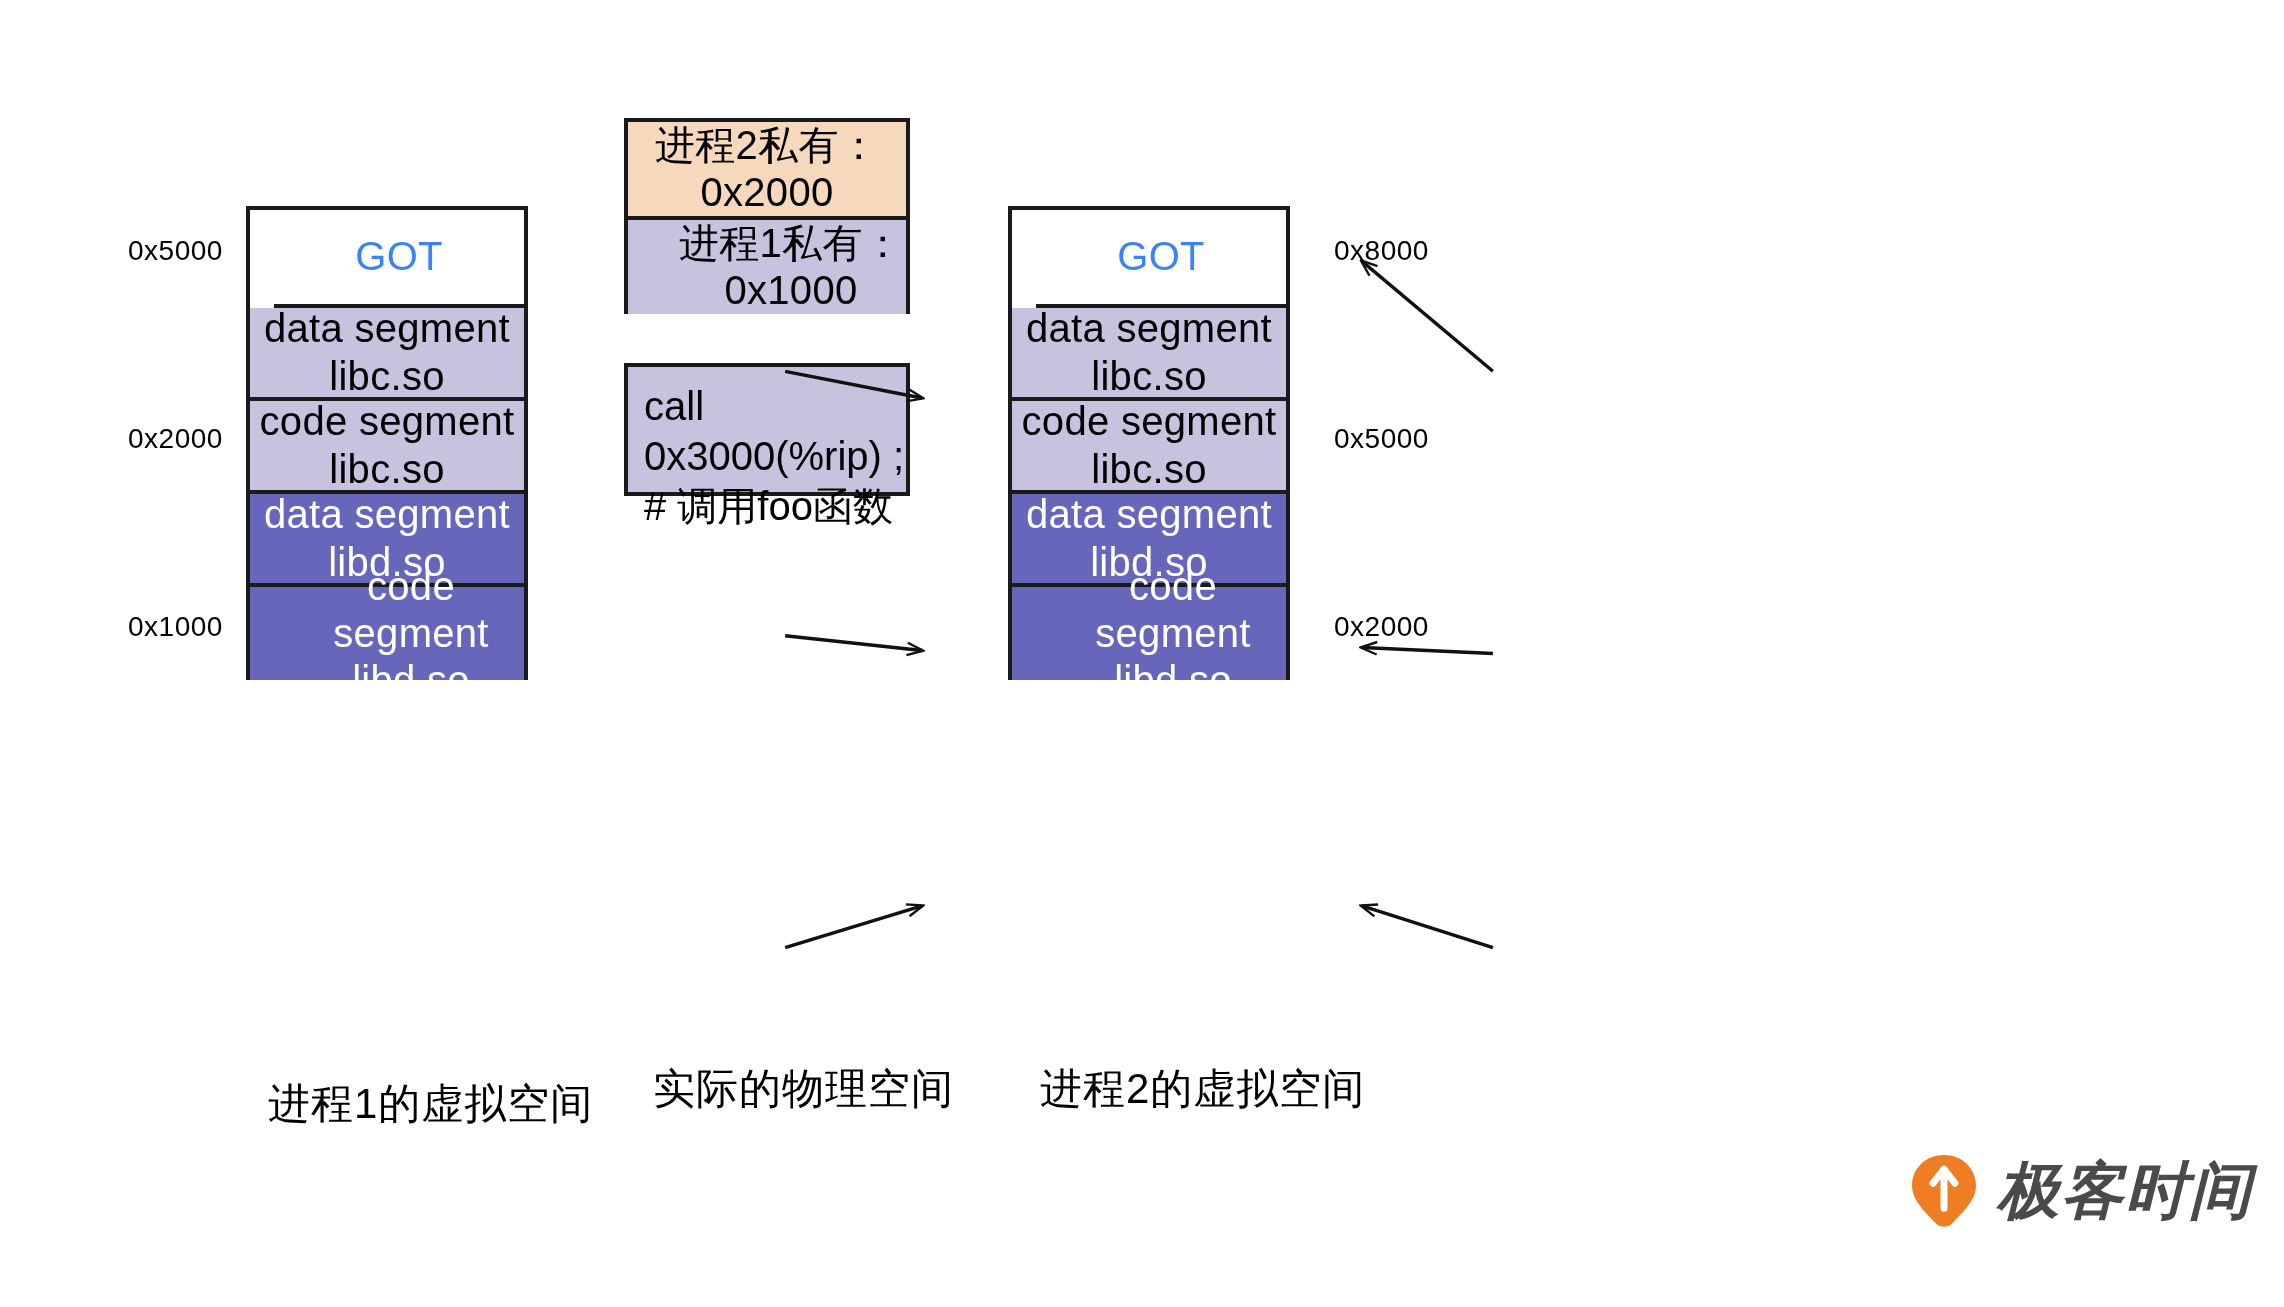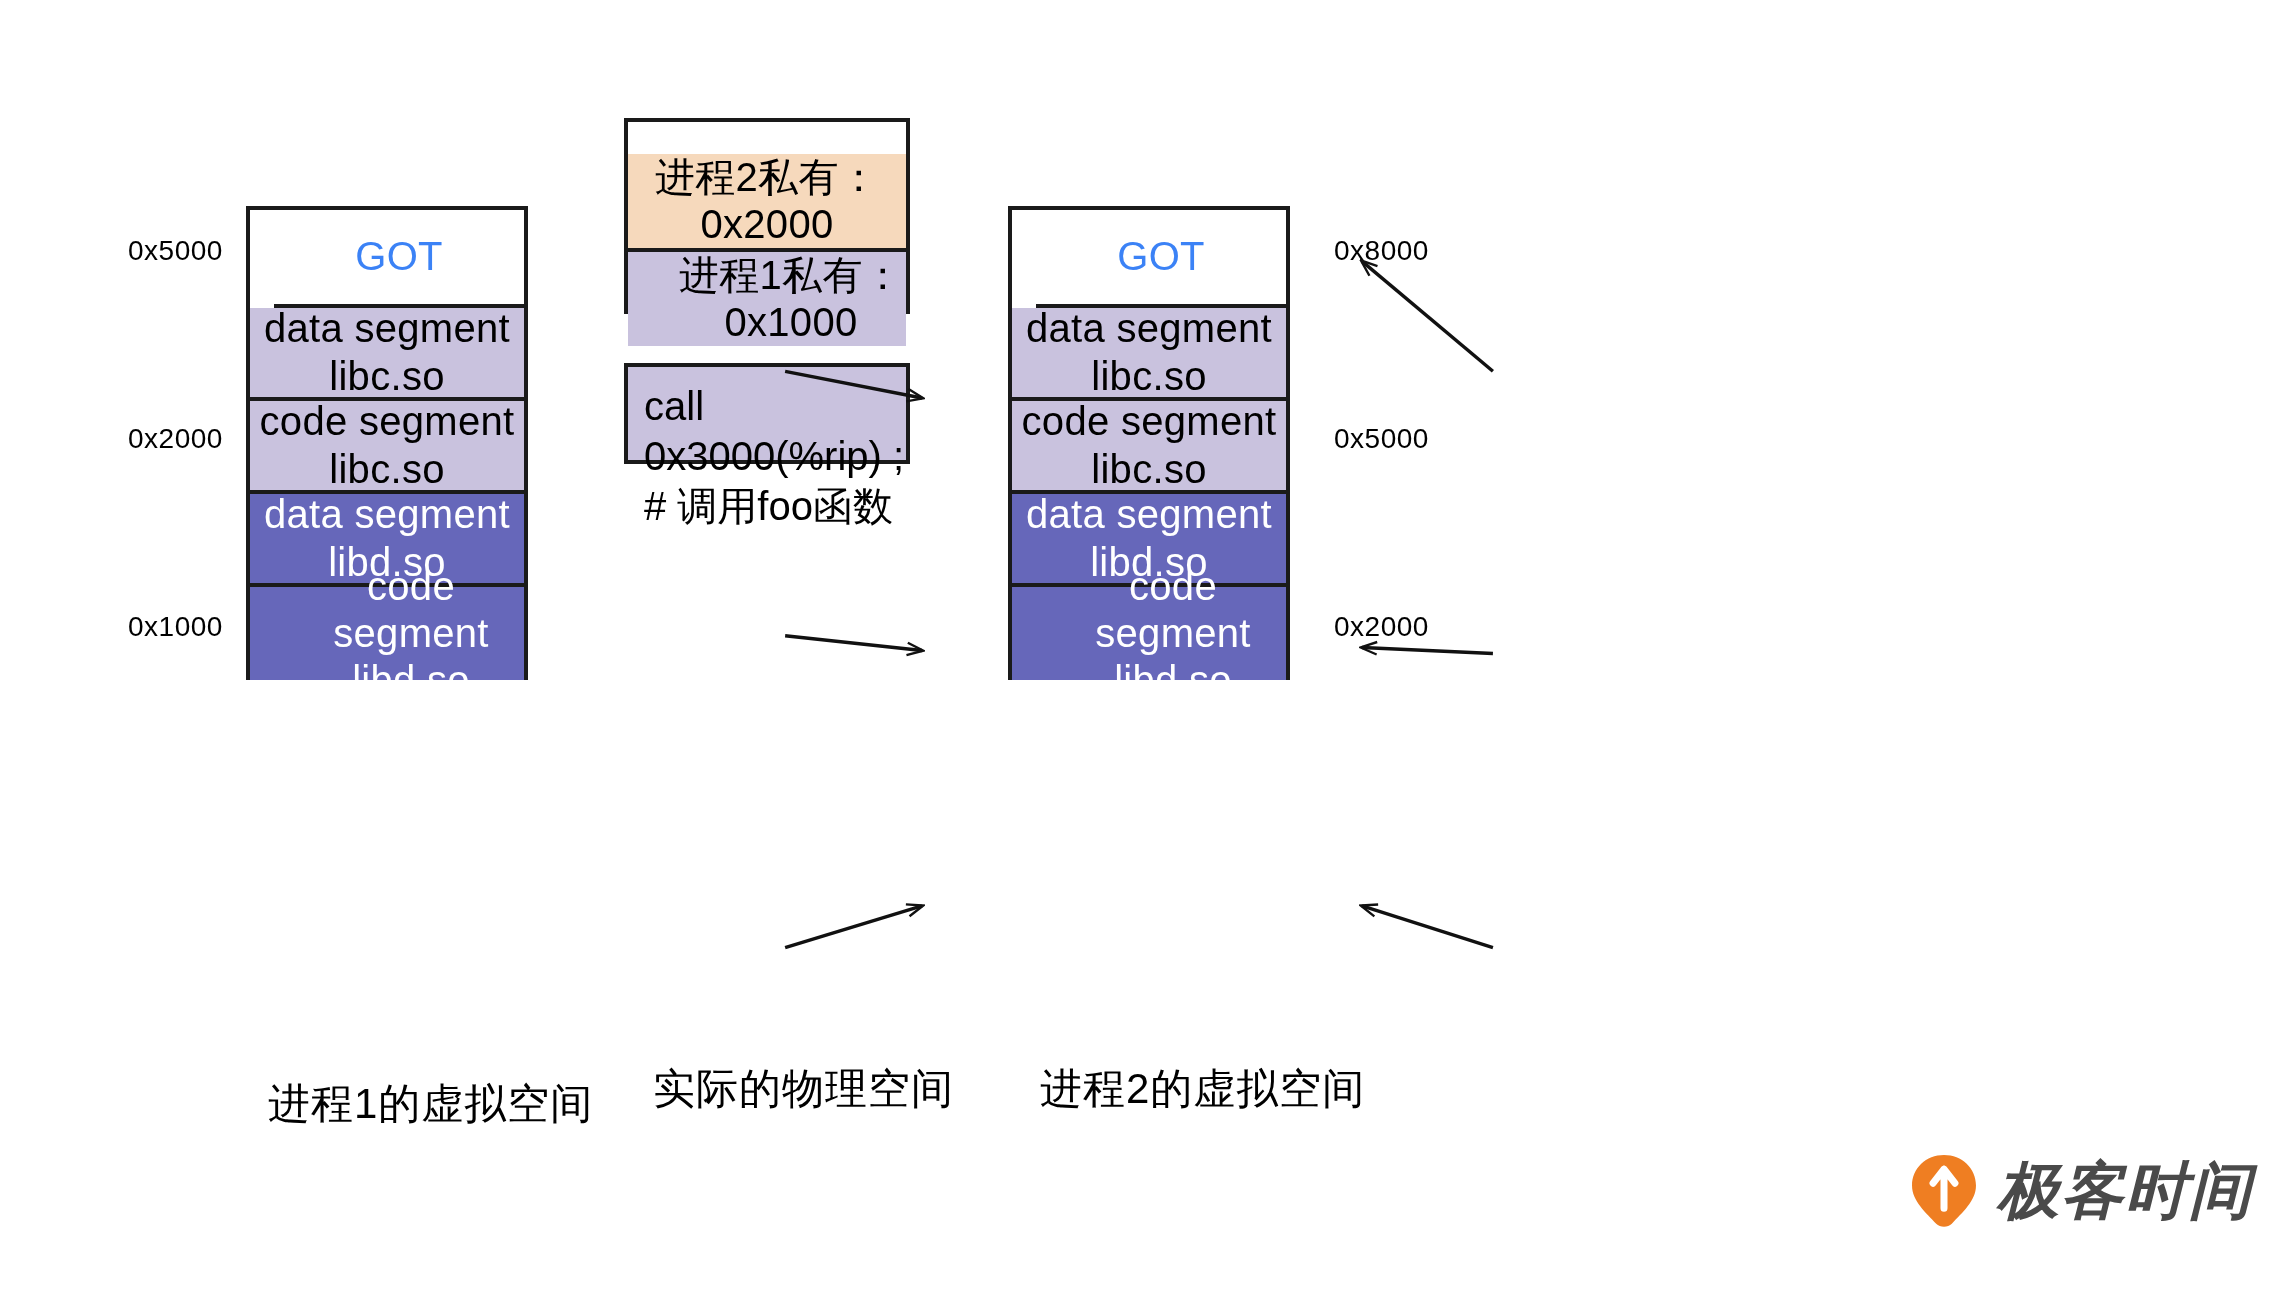--- a/index.html
+++ b/index.html
@@ -77,27 +77,27 @@
 libd.so</div>
     <div class="cell c-darkpurple" style="height:93px;">code segment
 libd.so</div>
   </div>
 
   <div class="addr" style="left:128px;top:237px;">0x5000</div>
   <div class="addr" style="left:128px;top:425px;">0x2000</div>
   <div class="addr" style="left:128px;top:613px;">0x1000</div>
 
   <div class="phys" style="left:624px;top:118px;width:286px;height:196px;">
-    <div class="cell c-peach" style="height:98px;margin-top:32px;">进程2私有：
+    <div class="cell c-peach" style="height:98px;">进程2私有：
 0x2000</div>
     <div class="cell c-lightpurple" style="height:94px;">进程1私有：
 0x1000</div>
   </div>
 
-  <div class="phys codebox" style="left:624px;top:363px;width:286px;height:101px;">
+  <div class="phys codebox" style="left:624px;top:363px;width:286px;height:133px;">
     <div class="ln">call</div>
     <div class="ln">0x3000(%rip) ;</div>
     <div class="gap"></div>
     <div class="ln"># 调用foo函数</div>
   </div>
 
 
   <div class="col" style="left:1008px;top:206px;width:282px;height:474px;">
     <div class="cell c-white" style="height:98px;">GOT</div>
     <div class="cell c-lightpurple" style="height:93px;">data segment

